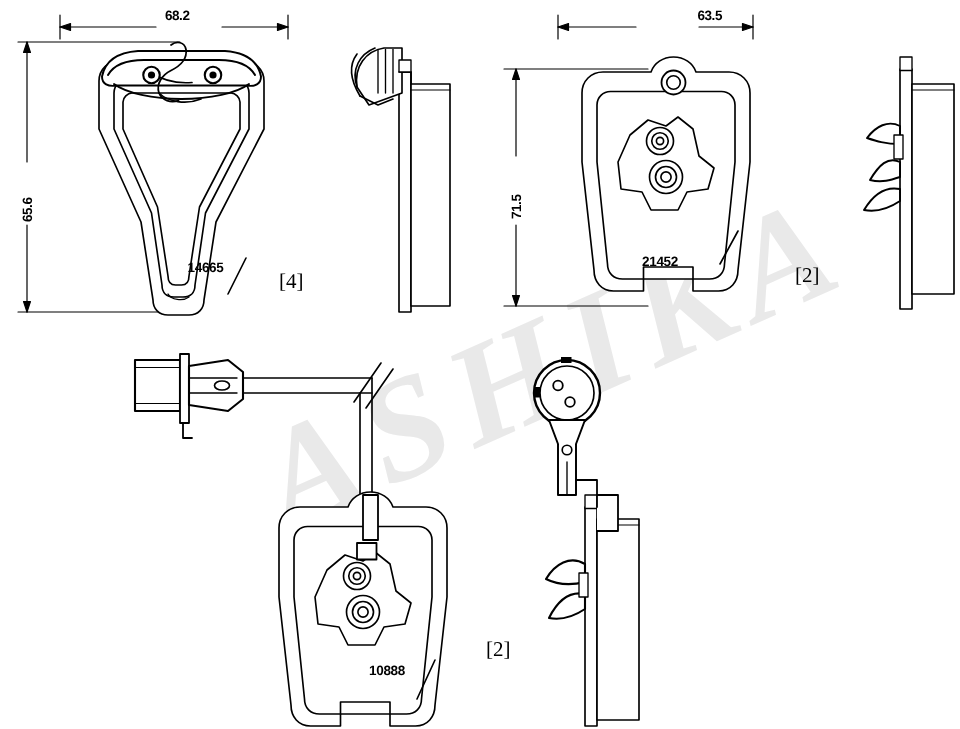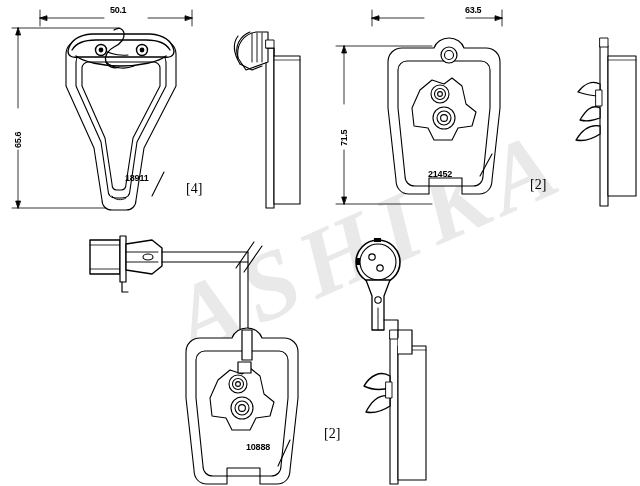--- a/index.html
+++ b/index.html
@@ -338,29 +338,29 @@
         <path d="M390 376 C380 370 370 376 364 386 C372 390 382 390 390 388 Z" fill="#ffffff" stroke-width="1.4"></path>
         <path d="M390 396 C380 394 372 400 366 412 C376 414 384 410 390 406 Z" fill="#ffffff" stroke-width="1.4"></path>
         <rect x="386" y="382" width="6" height="16" fill="#ffffff" stroke-width="0.9"></rect>
 
         <path d="M398 338 L398 330 L412 330 L412 354 L398 354" stroke-width="1.2" fill="#ffffff"></path>
       </g>
 
     </g>
   </svg>
 
-  <div class="lbl dim-text" style="left:110px; top:6px;">50.1</div>
+  <div class="lbl dim-text" style="left:110px; top:6px;">68.2</div>
 
   <div class="lbl dim-text vert" style="left:14px; top:148px;">65.6</div>
 
   <div class="lbl dim-text" style="left:429px; top:6px;padding-left:36px;">63.5</div>
 
   <div class="lbl dim-text vert" style="left:340px; top:146px;">71.5</div>
 
-  <div class="lbl partno" style="left:125px; top:174px;">18911</div>
+  <div class="lbl partno" style="left:125px; top:174px;">14665</div>
   <div class="lbl qty" style="left:186px; top:182px;">[4]</div>
 
   <div class="lbl partno" style="left:428px; top:170px;">21452</div>
   <div class="lbl qty" style="left:530px; top:178px;">[2]</div>
 
   <div class="lbl partno" style="left:246px; top:443px;">10888</div>
   <div class="lbl qty" style="left:324px; top:427px;">[2]</div>
 
 </div>
 

